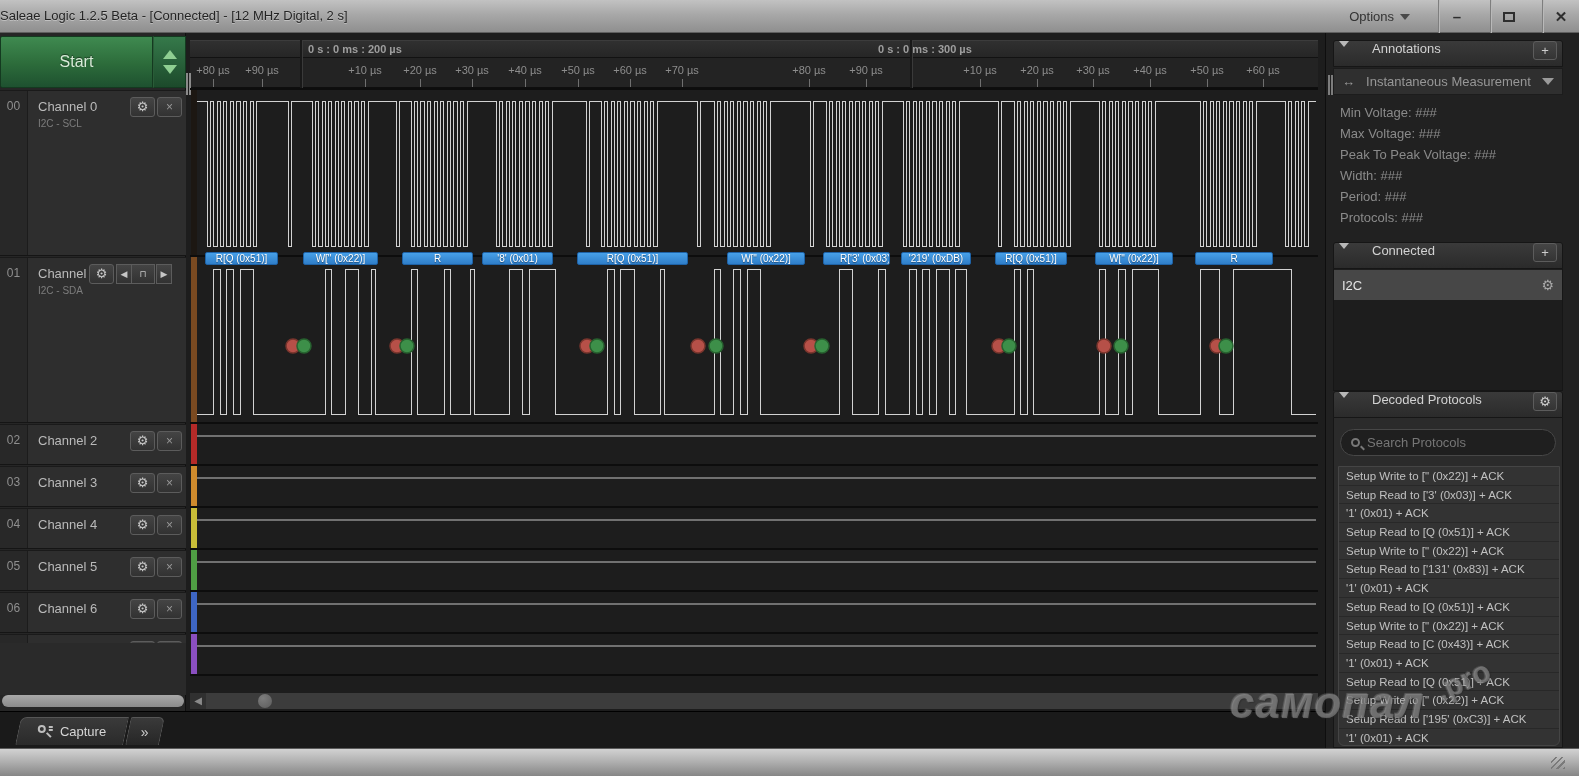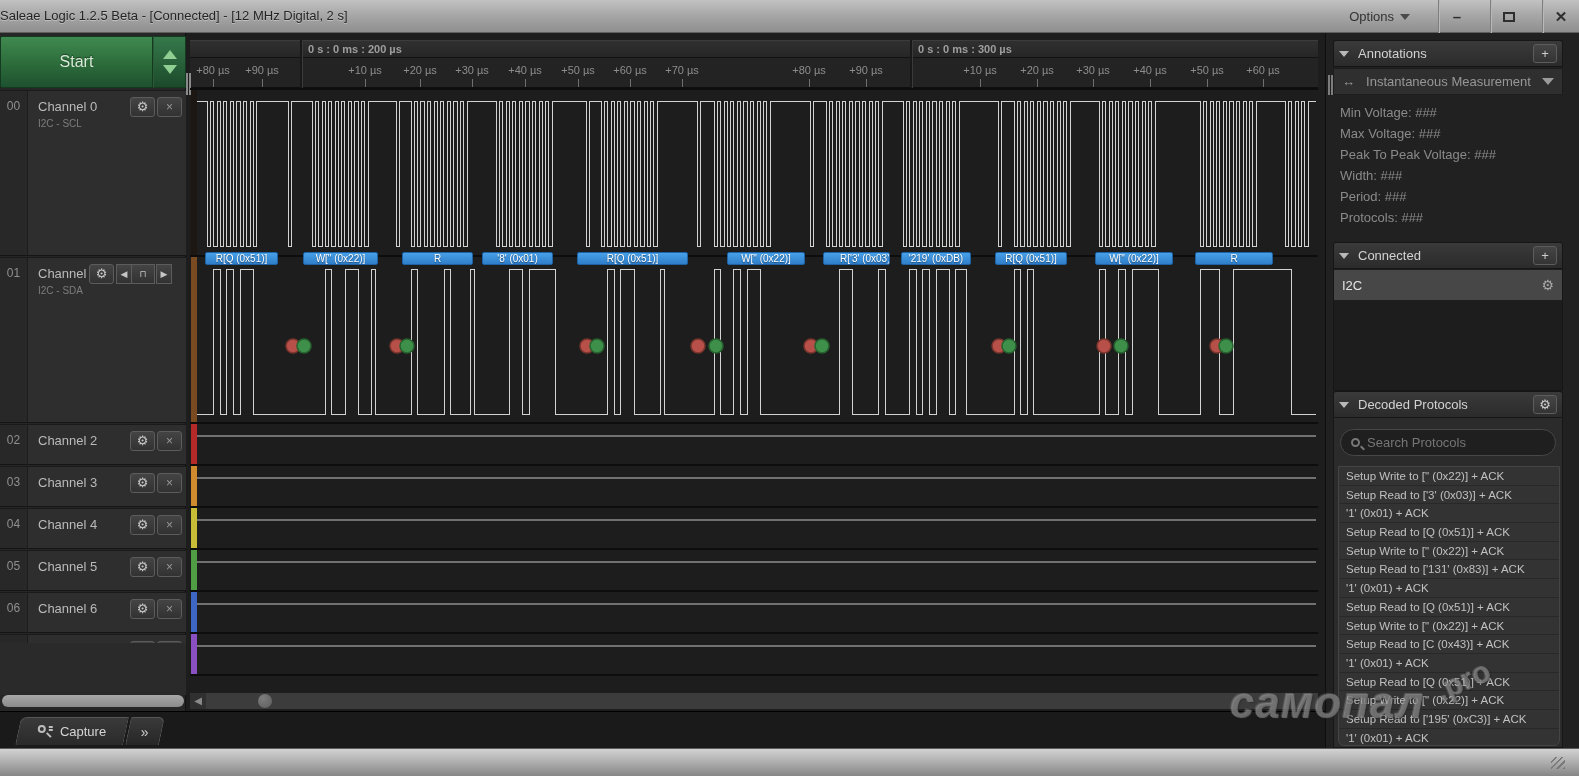--- a/index.html
+++ b/index.html
@@ -72,21 +72,21 @@
   #h-scroll-thumb { position:absolute; left:52px; top:1px; width:14px; height:14px; border-radius:50%;
     background:radial-gradient(circle at 35% 30%, #7d7d7d, #5c5c5c); }
 
   
   #right-panel { position:absolute; left:1325px; top:33px; width:254px; height:715px; background:#212121;
     border-left:1px solid #0e0e0e; }
   #right-grip { position:absolute; left:2px; top:42px; width:5px; height:20px;
     border-left:2px solid #7d7d7d; border-right:2px solid #7d7d7d; }
   .panel-header { position:absolute; left:7px; width:230px; height:27px;
     background:linear-gradient(#3a3a3a,#2b2b2b); border:1px solid #161616; border-radius:3px 3px 0 0;
-    display:flex; align-items:center; padding:0 5px; gap:9px; }
+    display:flex; align-items:flex-start; padding:0 5px; gap:23px; }
   .panel-header .tri { width:0; height:0; border-left:5px solid transparent; border-right:5px solid transparent;
     border-top:6px solid #b8b8b8; }
   .panel-header .ph-label { color:#d2d2d2; font-size:13px; flex:1; }
   .hbtn { width:24px; height:19px; border:1px solid #5c5c5c; border-radius:3px;
     background:linear-gradient(#454545,#343434); color:#cdcdcd; font-size:13px; line-height:17px; text-align:center; }
   #annotations-header { top:7px; }
   #im-row { position:absolute; left:7px; top:35px; width:230px; height:27px; background:#2f2f2f;
     border:1px solid #1c1c1c; display:flex; align-items:center; padding:0 8px; }
   #im-row .arrows { color:#9a9a9a; font-size:13px; }
   #im-row .im-label { flex:1; text-align:center; color:#979797; font-size:13px; }
@@ -232,21 +232,21 @@
     <div id="left-scroll"></div>
   </div>
 
   <div id="wave">
     <div id="tl-strip"></div>
     <div id="tick-row"></div>
     <div id="timeline-layer">
         <div class="tl-major-line" style="left: 114px;"></div>
         <div class="tl-major-label" style="left: 122px;">0 s : 0 ms : 200 µs</div>
         <div class="tl-major-line" style="left: 724px;"></div>
-        <div class="tl-major-label" style="left: 732px;">0 s : 0 ms : 300 µs</div>
+        <div class="tl-major-label" style="left: 692px;">0 s : 0 ms : 300 µs</div>
         <div class="tick-label" style="left: 27px;">+80 µs</div>
         <div class="tick-mark" style="left: 27px;"></div>
         <div class="tick-label" style="left: 76px;">+90 µs</div>
         <div class="tick-mark" style="left: 76px;"></div>
         <div class="tick-label" style="left: 179px;">+10 µs</div>
         <div class="tick-mark" style="left: 179px;"></div>
         <div class="tick-label" style="left: 234px;">+20 µs</div>
         <div class="tick-mark" style="left: 234px;"></div>
         <div class="tick-label" style="left: 286px;">+30 µs</div>
         <div class="tick-mark" style="left: 286px;"></div>

